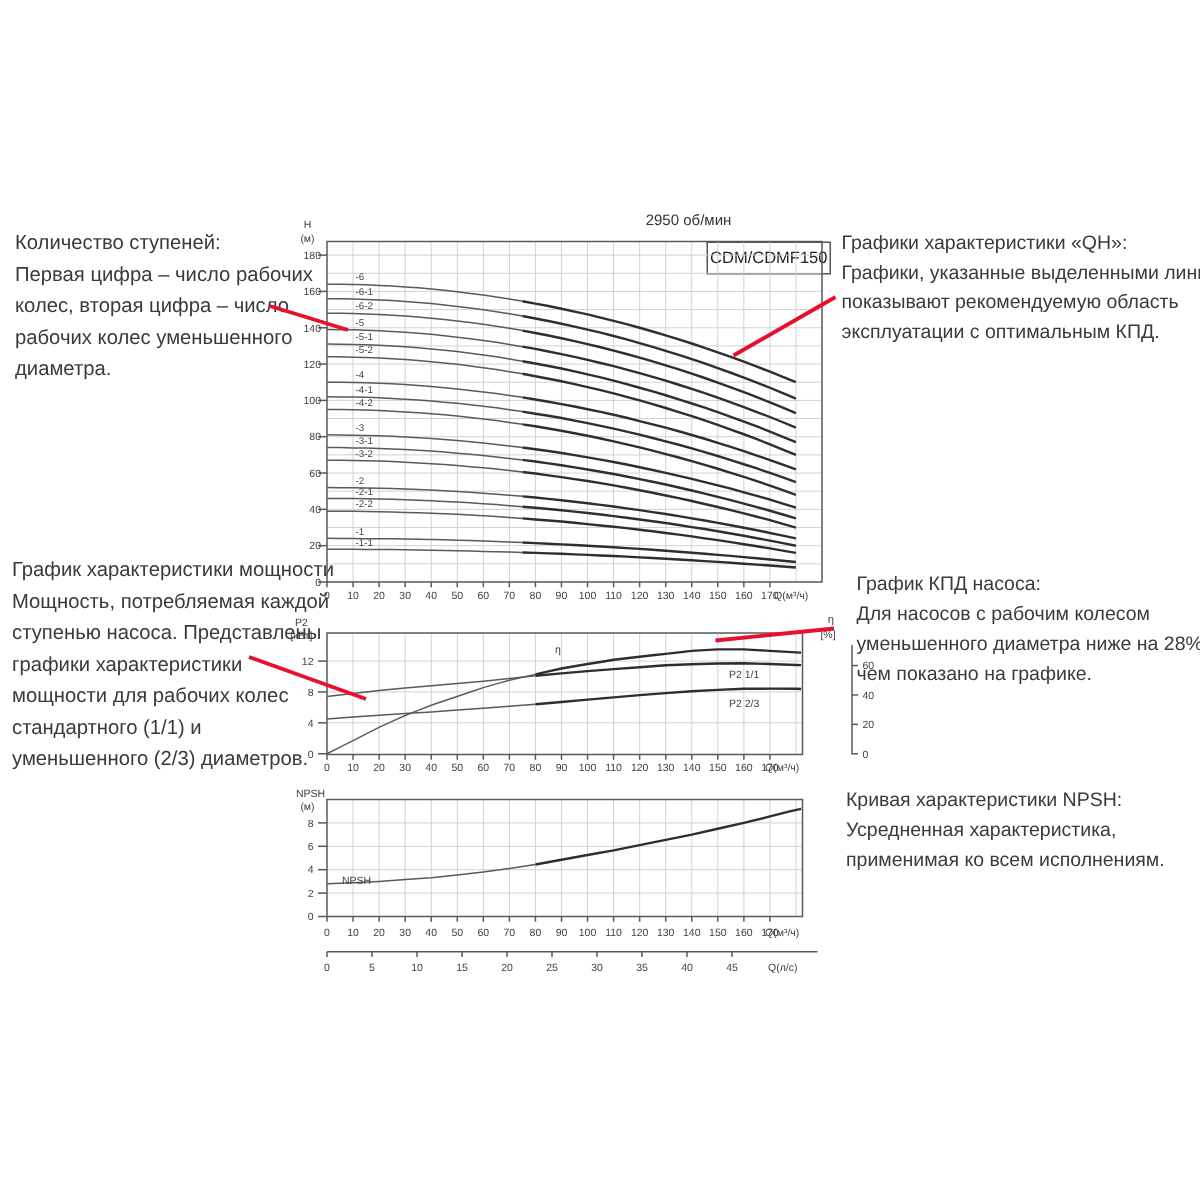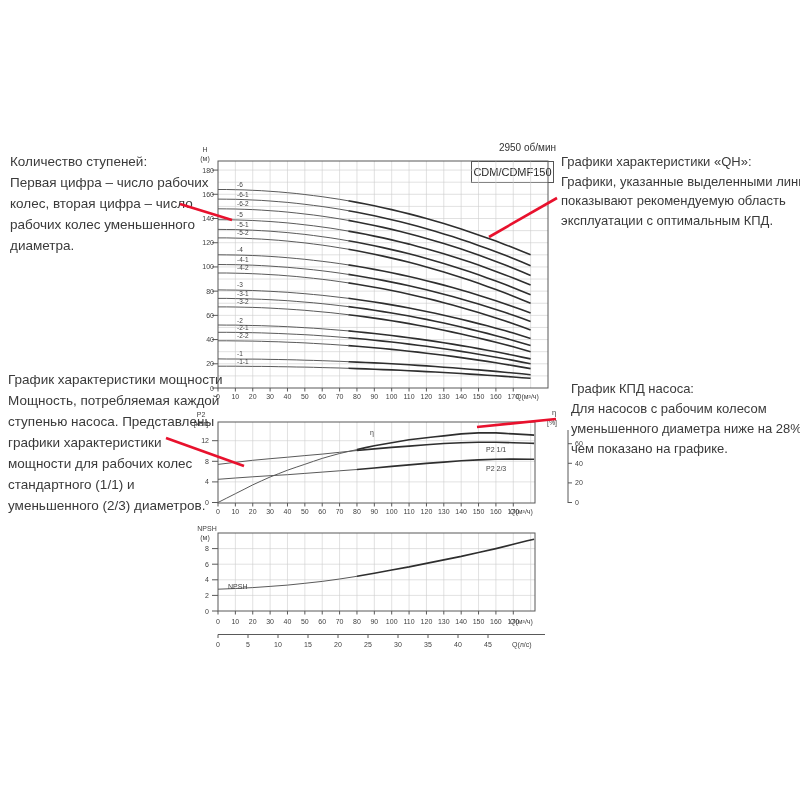--- a/index.html
+++ b/index.html
@@ -4,21 +4,21 @@
 <style>
   html,body{margin:0;padding:0;background:#fff;}
   .page{position:relative;width:800px;height:800px;background:#fff;overflow:hidden;
         font-family:"Liberation Sans",sans-serif;}
   .ann{position:absolute;white-space:pre;color:#3a3a3a;}
   #ann-stages{left:10px;top:151px;font-size:13.5px;line-height:21px;}
   #ann-qh{left:561px;top:152px;font-size:13px;line-height:19.5px;}
   #ann-power{left:8px;top:369px;font-size:13.5px;line-height:21px;}
   #ann-eff{left:571px;top:379px;font-size:13px;line-height:20px;}
   #ann-npsh{left:564px;top:523px;font-size:13px;line-height:20px;}
-  .speed{position:absolute;left:404px;top:142px;width:152px;text-align:right;
+  .speed{position:absolute;left:383px;top:142px;width:152px;text-align:center;
          font-size:10px;color:#333;}
   .model-box{position:absolute;left:471px;top:161px;width:81px;height:20px;
              border:1px solid #555;text-align:center;line-height:20px;
              font-size:11px;color:#222;background:#fff;}
   svg.charts{position:absolute;left:0;top:0;}
   svg.charts text{font-family:"Liberation Sans",sans-serif;fill:#3f3f3f;}
 </style>
 </head>
 <body>
 
@@ -41,20 +41,23 @@
 графики характеристики
 мощности для рабочих колес
 стандартного (1/1) и
 уменьшенного (2/3) диаметров.</div>
 
   <div class="ann" id="ann-eff">График КПД насоса:
 Для насосов с рабочим колесом
 уменьшенного диаметра ниже на 28%,
 чем показано на графике.</div>
 
+  <div class="ann" id="ann-npsh">Кривая характеристики NPSH:
+Усредненная характеристика,
+применимая ко всем исполнениям.</div>
 
   <div class="speed">2950 об/мин</div>
 
   <div class="model-box">
     <span>CDM/CDMF150</span>
   </div>
 
   <svg class="charts" width="800" height="800" viewBox="0 0 800 800">
       <g>
         <g>

